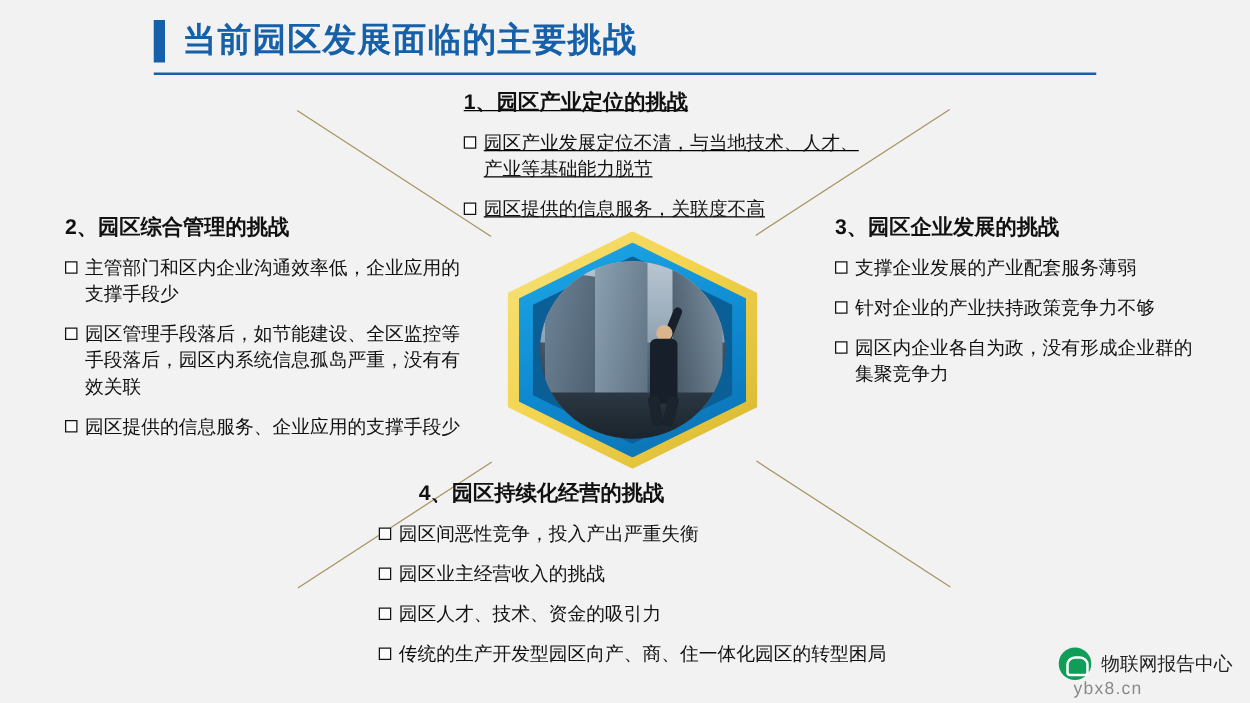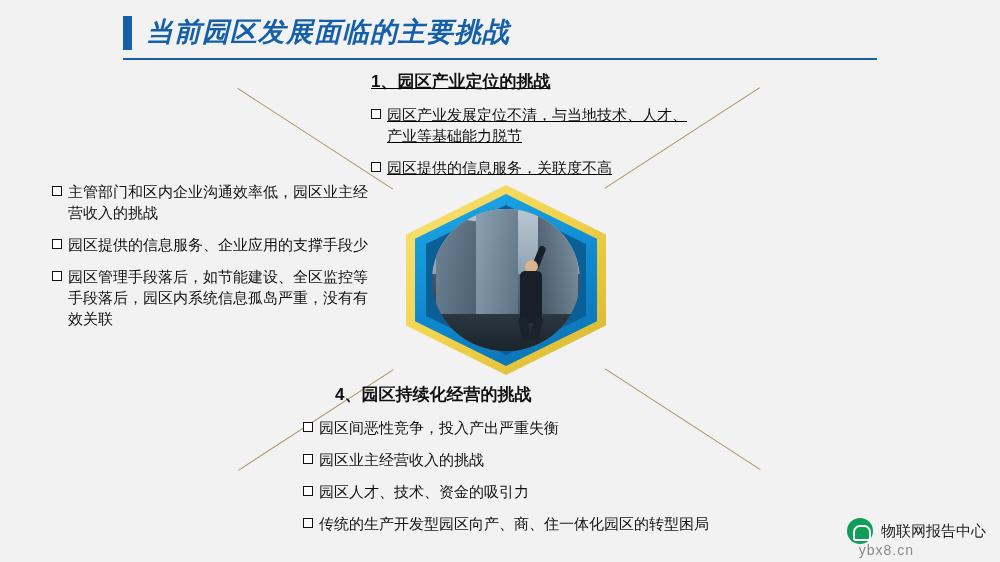--- a/index.html
+++ b/index.html
@@ -21,21 +21,20 @@
     background: #f2f2f2;
   }
 
   
   .title-wrap {
     position: absolute;
     left: 0;
     top: 14px;
     width: 1000px;
     height: 42px;
-    font-style: italic;
   }
   .title-bar {
     position: absolute;
     left: 123px;
     top: 2px;
     width: 9px;
     height: 34px;
     background: #1560a8;
   }
   .title-text {
@@ -253,25 +252,32 @@
     </div>
   </div>
 
   <div class="block" id="block1">
     <div class="block-title">1、园区产业定位的挑战</div>
     <div class="bullet-item">园区产业发展定位不清，与当地技术、人才、产业等基础能力脱节</div>
     <div class="bullet-item">园区提供的信息服务，关联度不高</div>
   </div>
 
   <div class="block" id="block2">
-    <div class="bullet-item">主管部门和区内企业沟通效率低，园区业主经营收入的挑战</div>
+    <div class="block-title">2、园区综合管理的挑战</div>
+    <div class="bullet-item">主管部门和区内企业沟通效率低，企业应用的支撑手段少</div>
+    <div class="bullet-item">园区管理手段落后，如节能建设、全区监控等手段落后，园区内系统信息孤岛严重，没有有效关联</div>
     <div class="bullet-item">园区提供的信息服务、企业应用的支撑手段少</div>
-    <div class="bullet-item">园区管理手段落后，如节能建设、全区监控等手段落后，园区内系统信息孤岛严重，没有有效关联</div>
-  </div>
-
+  </div>
+
+  <div class="block" id="block3">
+    <div class="block-title">3、园区企业发展的挑战</div>
+    <div class="bullet-item">支撑企业发展的产业配套服务薄弱</div>
+    <div class="bullet-item">针对企业的产业扶持政策竞争力不够</div>
+    <div class="bullet-item">园区内企业各自为政，没有形成企业群的集聚竞争力</div>
+  </div>
 
   <div class="block" id="block4">
     <div class="block-title">4、园区持续化经营的挑战</div>
     <div class="bullet-item">园区间恶性竞争，投入产出严重失衡</div>
     <div class="bullet-item">园区业主经营收入的挑战</div>
     <div class="bullet-item">园区人才、技术、资金的吸引力</div>
     <div class="bullet-item">传统的生产开发型园区向产、商、住一体化园区的转型困局</div>
   </div>
 
   <div class="footer">

